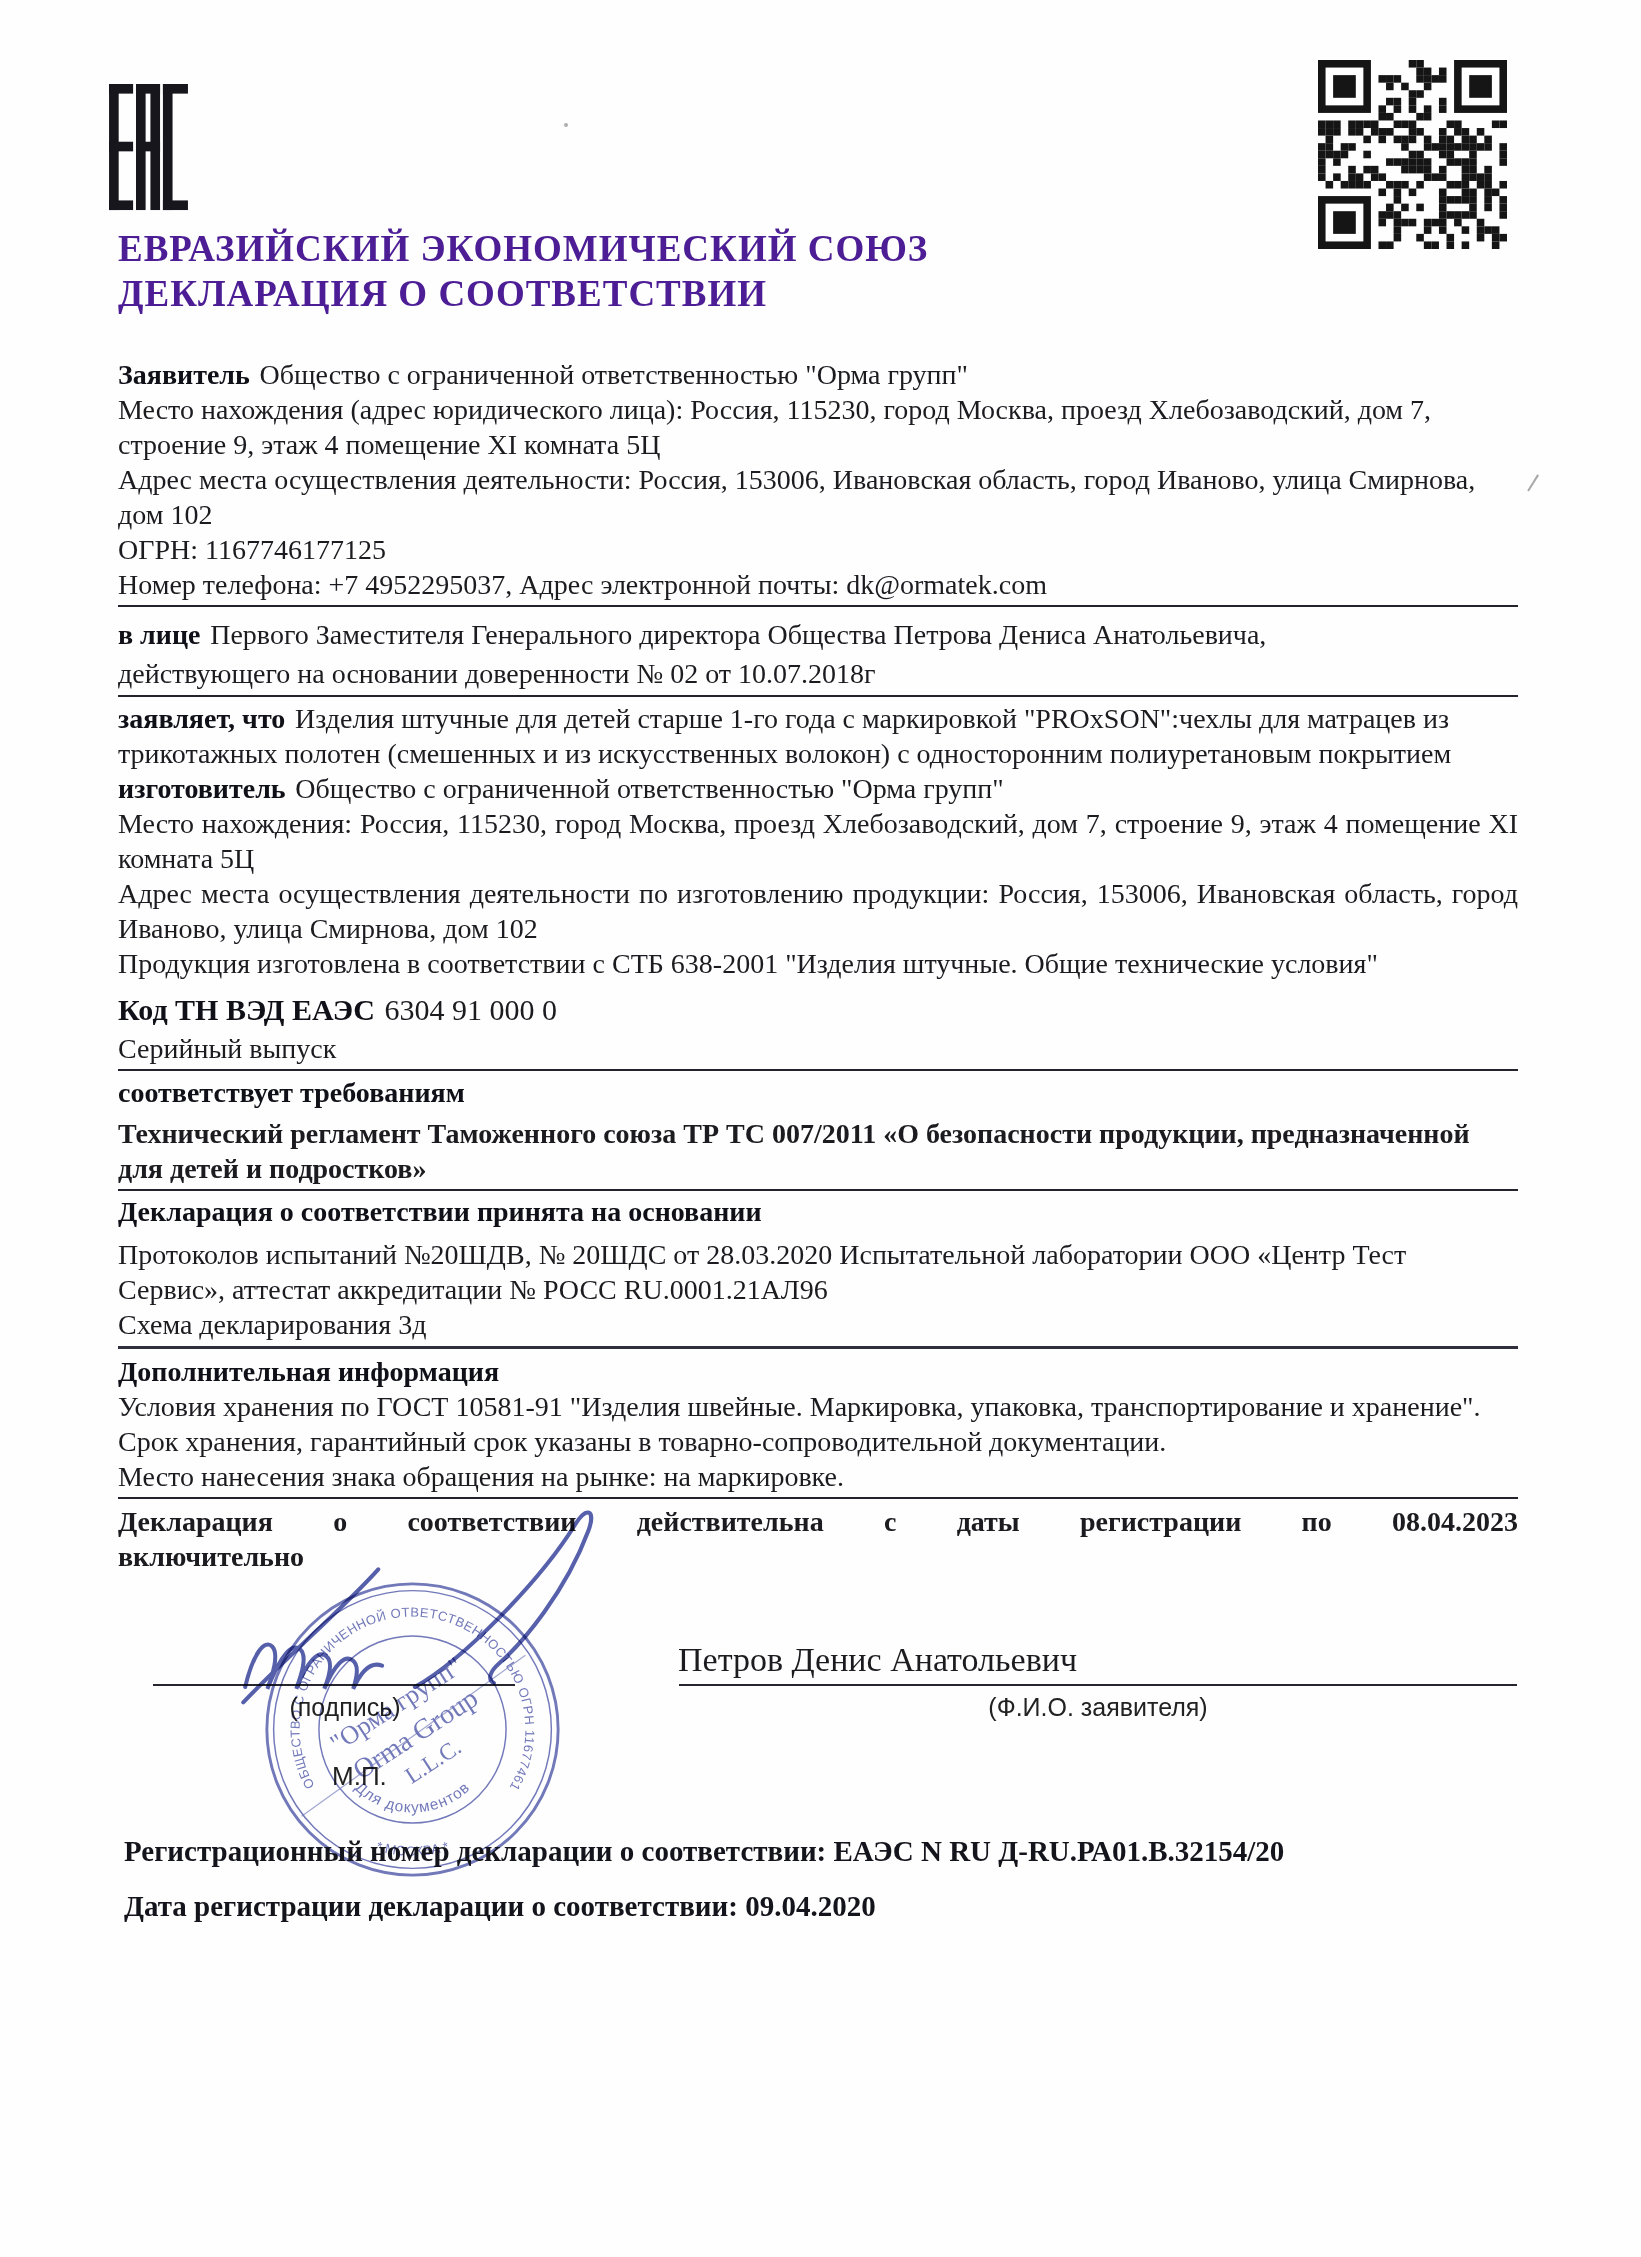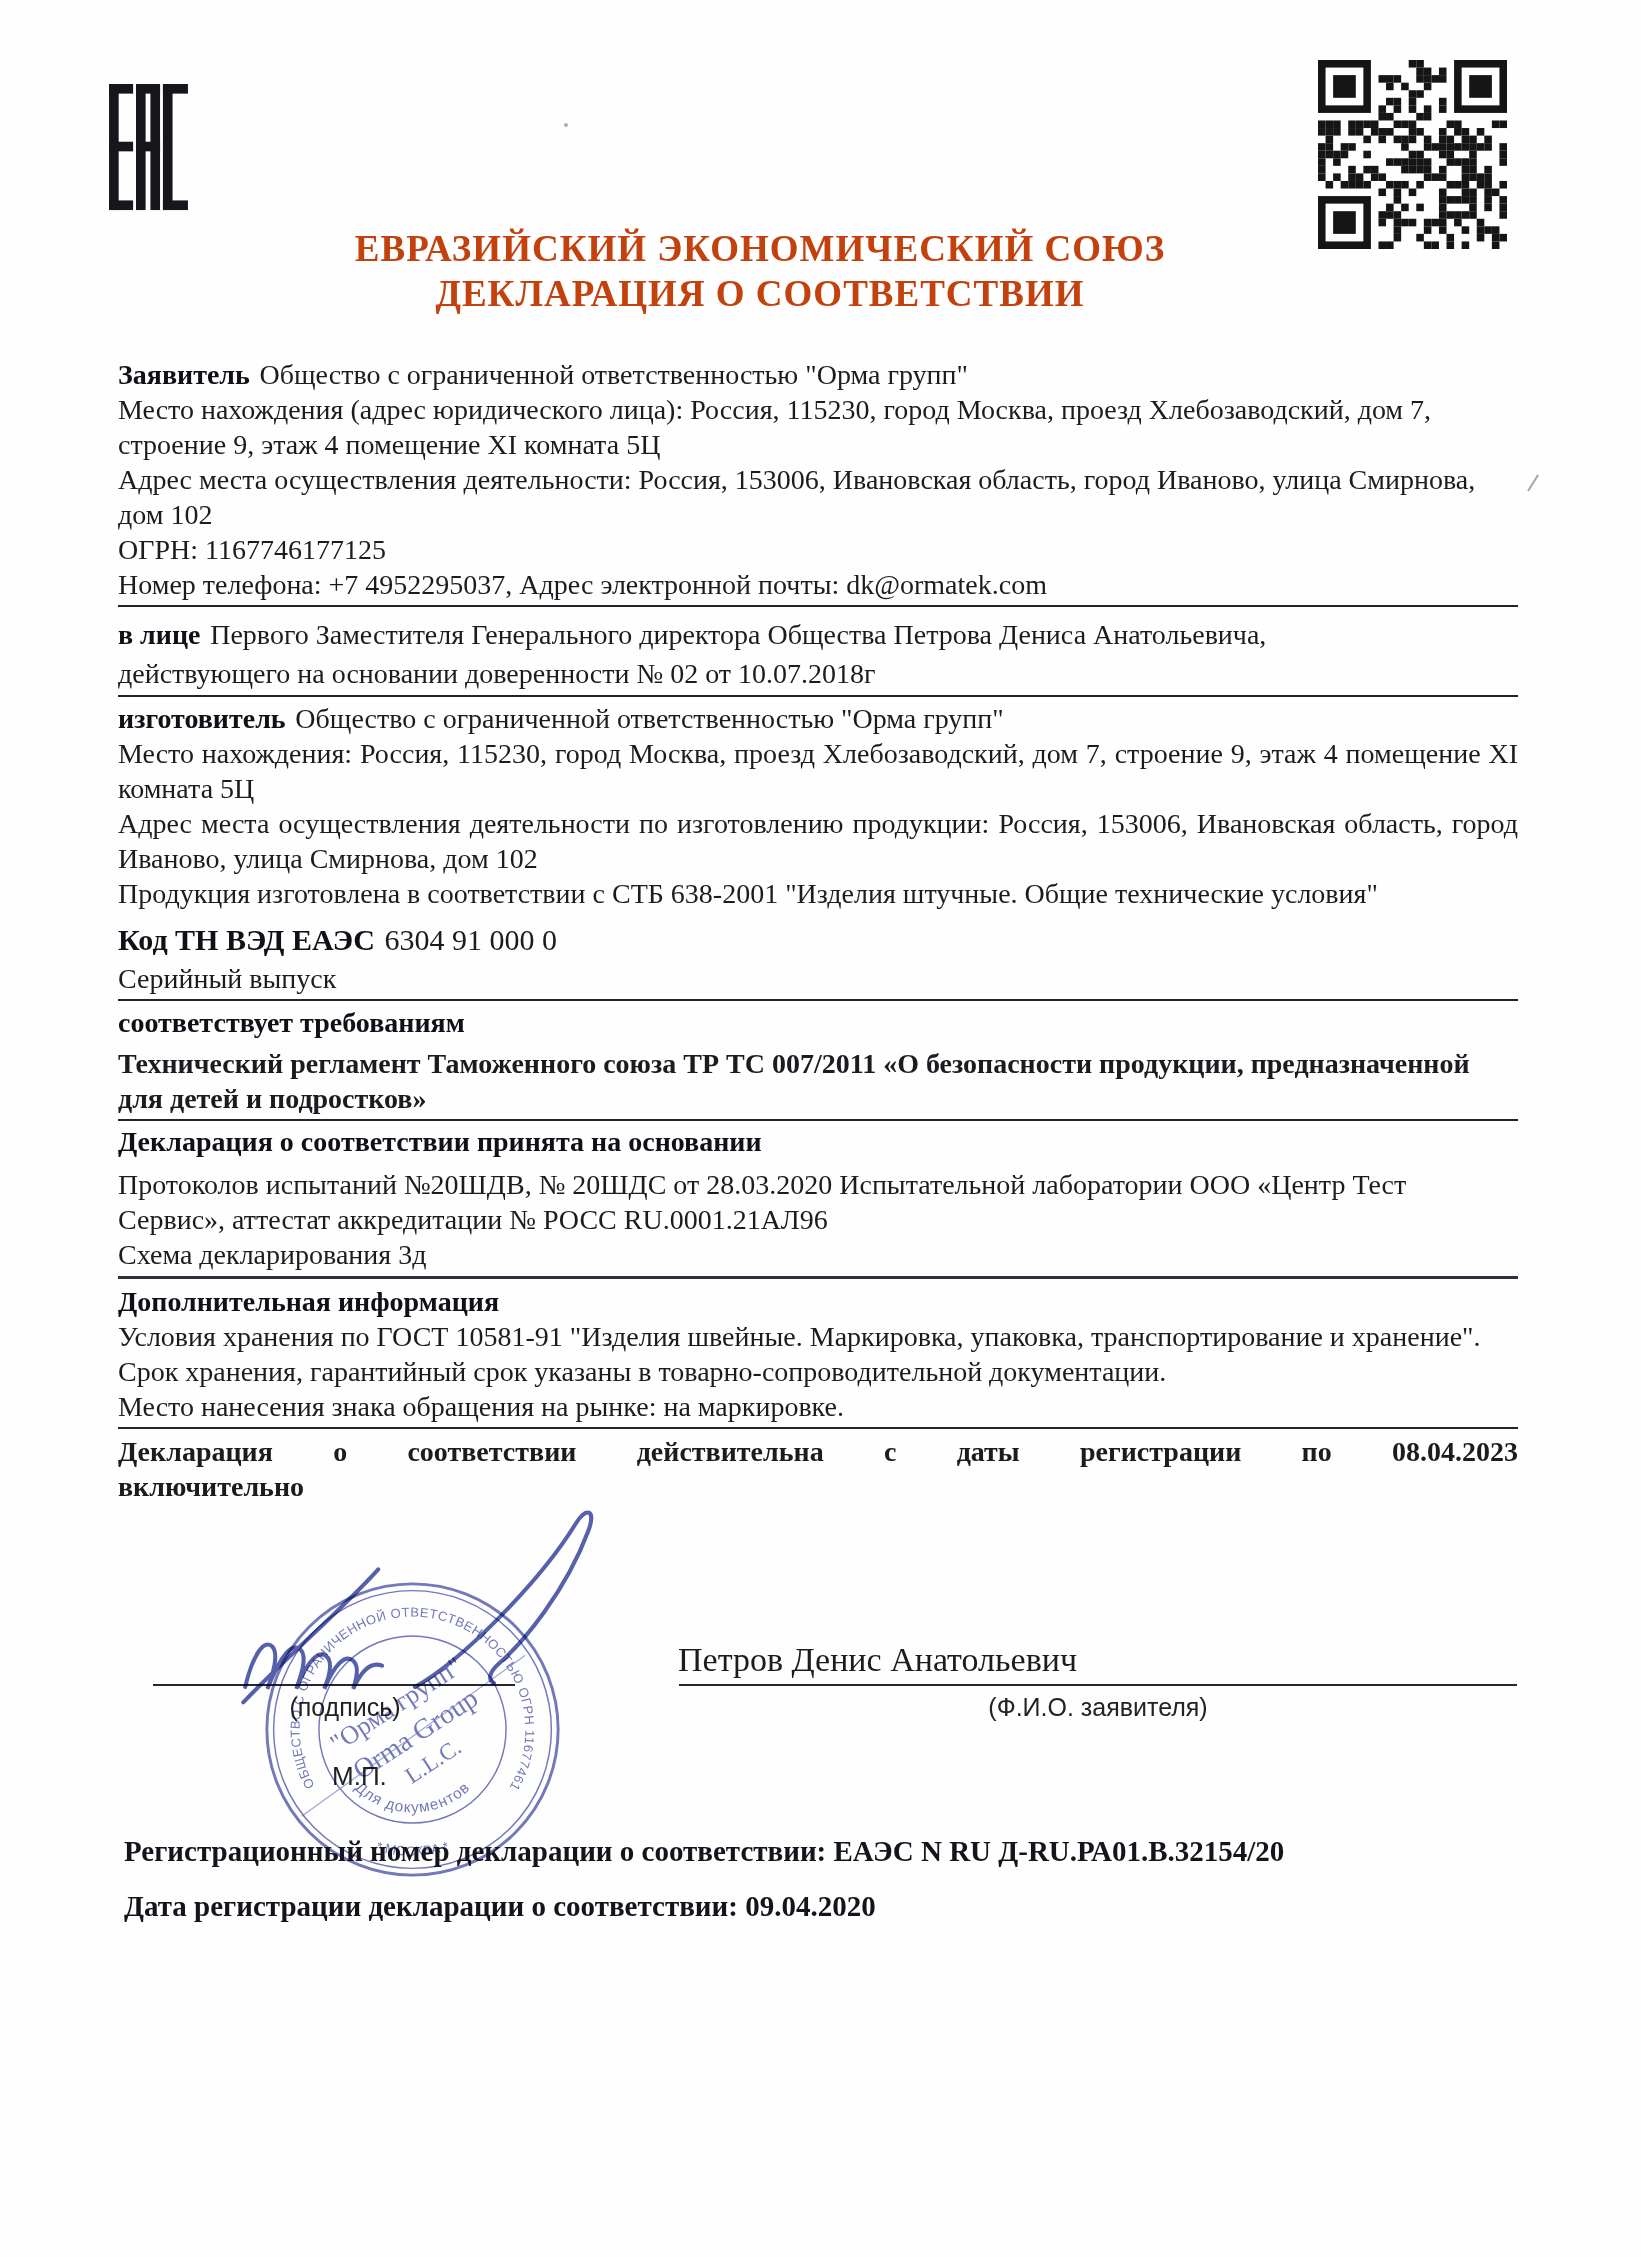--- a/index.html
+++ b/index.html
@@ -6,22 +6,22 @@
   .page{position:relative;width:1641px;height:2257px;background:#fefefe;overflow:hidden;
         font-family:"Liberation Serif", serif;color:#1b1b20;}
 
   
   .eac-logo{position:absolute;left:109px;top:84px;}
 
   
   .qr{position:absolute;left:1318px;top:60px;}
 
   
-  .doc-header{position:absolute;top:226px;left:118px;width:1284px;text-align:center;
-              font-weight:bold;font-size:37px;line-height:45px;letter-spacing:1px;color:#c2410c;}
+  .doc-header{position:absolute;top:226px;left:118px;width:1284px;
+              font-weight:bold;font-size:37px;line-height:45px;letter-spacing:1px;color:#4c1d95;}
 
   
   .content{position:absolute;top:357px;left:118px;width:1400px;font-size:28px;line-height:35px;}
   .content p{margin:0;}
   .content b{color:#101018;}
   b.lead{margin-right:9.7px;}
   .rule{border-top:2.9px solid #23232e;margin:2.9px 0 3.9px 0;}
   .rule.thick{border-top:3.9px solid #30303c;margin:3.9px 0 4.8px 0;}
   .mt4{margin-top:3.9px!important;}
   .mt6{margin-top:5.8px!important;font-weight:bold;}
@@ -315,20 +315,21 @@
     <p>Место нахождения (адрес юридического лица): Россия, 115230, город Москва, проезд Хлебозаводский, дом 7, строение 9, этаж 4 помещение XI комната 5Ц</p>
     <p>Адрес места осуществления деятельности: Россия, 153006, Ивановская область, город Иваново, улица Смирнова, дом 102</p>
     <p>ОГРН: 1167746177125</p>
     <p>Номер телефона: +7 4952295037, Адрес электронной почты: dk@ormatek.com</p>
     <div class="rule"></div>
 
     <p class="rep"><b class="lead">в лице</b><span>Первого Заместителя Генерального директора Общества Петрова Дениса Анатольевича,</span></p>
     <p class="rep2">действующего на основании доверенности № 02 от 10.07.2018г</p>
     <div class="rule"></div>
 
+    <p class="mt4"><b class="lead">заявляет, что</b><span>Изделия штучные для детей старше 1-го года с маркировкой "PROxSON":чехлы для матрацев из трикотажных полотен (смешенных и из искусственных волокон) с односторонним полиуретановым покрытием</span></p>
     <p><b class="lead">изготовитель</b><span>Общество с ограниченной ответственностью "Орма групп"</span></p>
     <p class="just">Место нахождения: Россия, 115230, город Москва, проезд Хлебозаводский, дом 7, строение 9, этаж 4 помещение XI комната 5Ц</p>
     <p class="just">Адрес места осуществления деятельности по изготовлению продукции: Россия, 153006, Ивановская область, город Иваново, улица Смирнова, дом 102</p>
     <p class="just narrow">Продукция изготовлена в соответствии с СТБ 638-2001 "Изделия штучные. Общие технические условия"</p>
 
     <p class="code-line"><b class="lead">Код ТН ВЭД ЕАЭС</b><span>6304 91 000 0</span></p>
     <p>Серийный выпуск</p>
     <div class="rule"></div>
 
     <p class="mt4"><b>соответствует требованиям</b></p>

